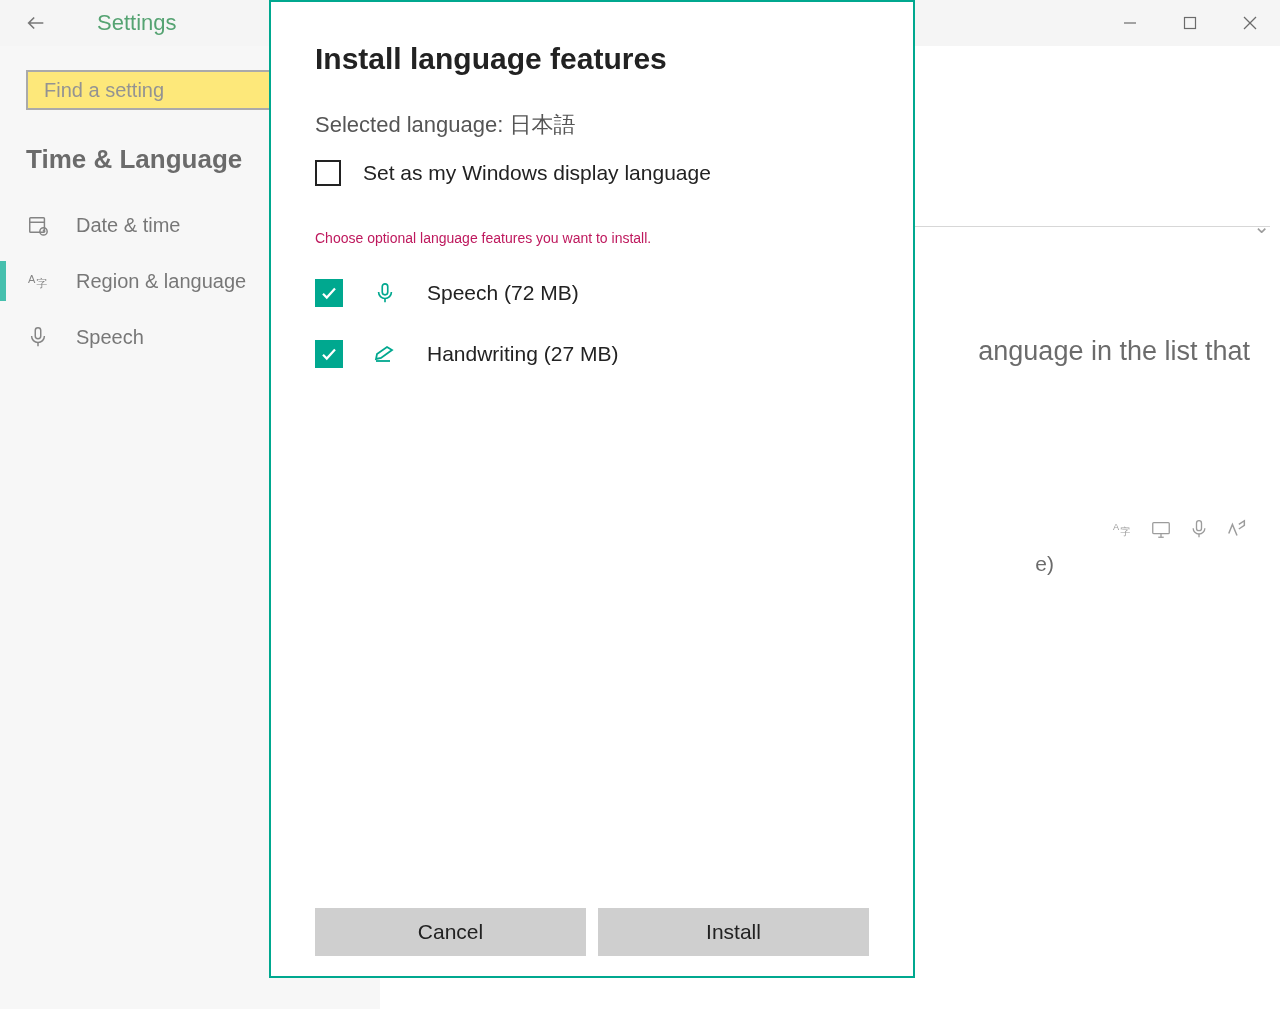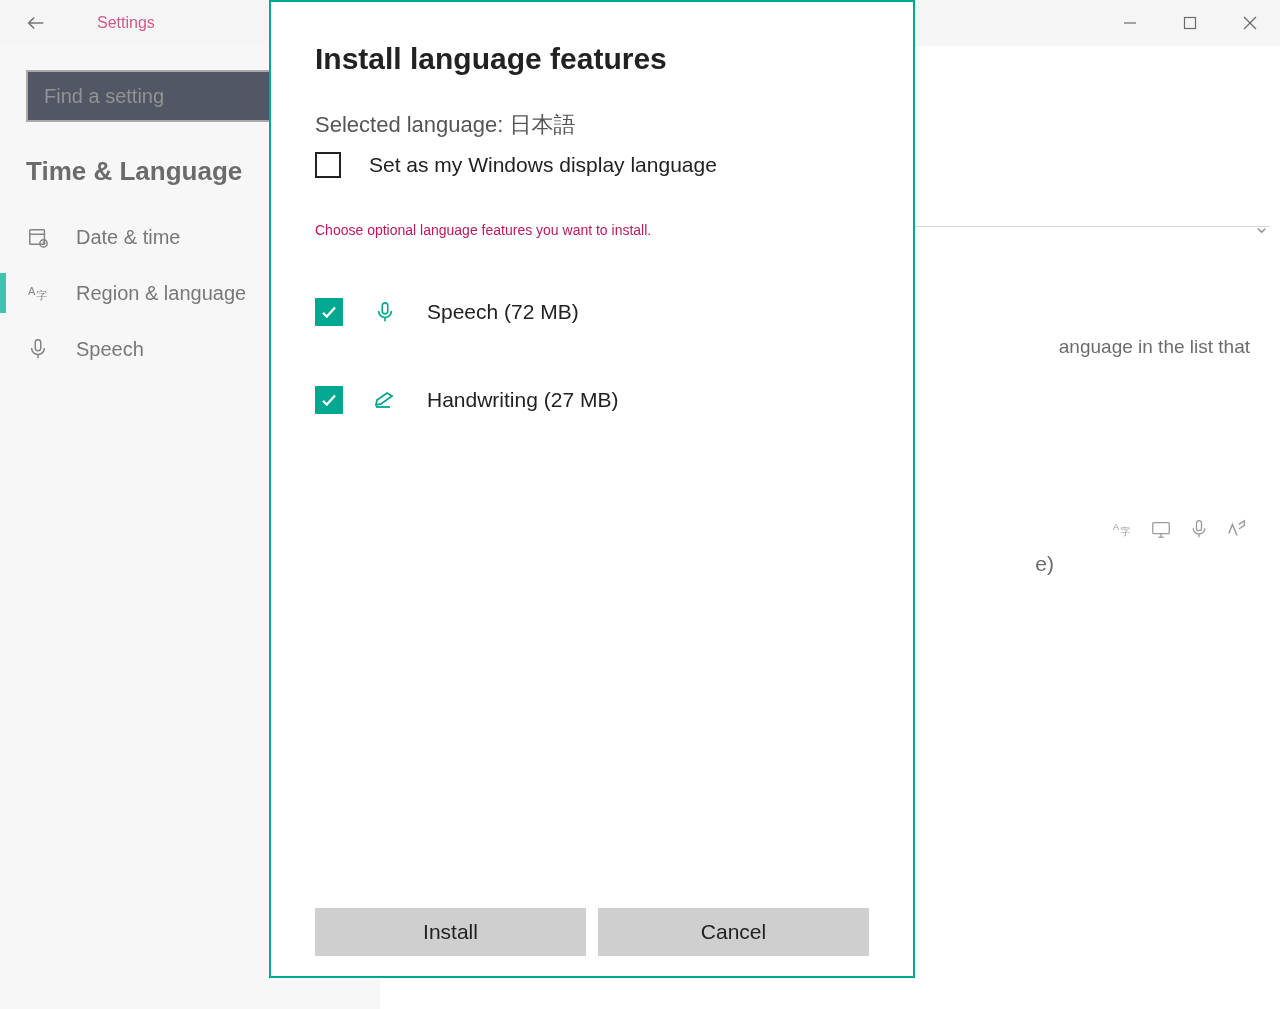--- a/index.html
+++ b/index.html
@@ -38,22 +38,22 @@
     }
     .back-btn {
       width: 32px;
       height: 32px;
       display: flex;
       align-items: center;
       justify-content: center;
       color: #444;
     }
     .titlebar-title {
-      color: #be185d;
-      font-size: 16px;
+      color: #15803d;
+      font-size: 22px;
       font-weight: 400;
     }
     .titlebar-controls {
       display: flex;
       gap: 0;
     }
     .window-ctrl {
       width: 60px;
       height: 40px;
       display: flex;
@@ -77,27 +77,27 @@
       display: flex;
       align-items: center;
       gap: 22px;
       padding: 8px 4px;
       margin: 28px 0 28px 0;
       font-size: 20px;
       color: #333;
     }
     .search-box {
       border: 2px solid #8a8a8a;
-      height: 52px;
+      height: 40px;
       display: flex;
       align-items: center;
       padding: 17px 16px;
       color: #6a6a6a;
       font-size: 20px;
-      background: #0f172a;
+      background: #fde047;
       margin-bottom: 34px;
     }
     .category-title {
       font-size: 26px;
       color: #333;
       font-weight: 600;
       margin-bottom: 22px;
     }
     .sidebar-item {
       display: flex;
@@ -128,21 +128,21 @@
     .content {
       flex: 1;
       padding: 60px 30px;
       background: #ffffff;
       position: relative;
     }
     .content-text-1 {
       position: absolute;
       right: 30px;
       top: 290px;
-      font-size: 19px;
+      font-size: 27px;
       color: #333;
       text-align: right;
     }
     .content-text-2 {
       position: absolute;
       right: 226px;
       top: 506px;
       font-size: 21px;
       color: #333;
     }
@@ -197,22 +197,22 @@
       color: #222;
       margin-bottom: 34px;
     }
     .dialog-subtext {
       font-size: 22px;
       color: #555;
     }
     .display-lang-row {
       display: flex;
       align-items: center;
-      gap: 28px;
-      margin-top: 12px;
+      gap: 22px;
+      margin-top: 20px;
     }
     .checkbox-outline {
       width: 26px;
       height: 26px;
       border: 2px solid #222;
       display: flex;
       align-items: center;
       justify-content: center;
       flex-shrink: 0;
     }
@@ -231,21 +231,21 @@
     }
     .instruction {
       font-size: 14px;
       color: #be185d;
       margin-top: 44px;
     }
     .feature-row {
       display: flex;
       align-items: center;
       gap: 30px;
-      margin-top: 60px;
+      margin-top: 33px;
     }
     .feature-icon {
       color: #00a88f;
       width: 24px;
       display: flex;
       align-items: center;
       justify-content: center;
     }
     .feature-label {
       font-size: 21px;
@@ -432,16 +432,16 @@
         <path d="M14 5l5 3-11 8-5 1 1-5z"></path>
       </svg>
     </div>
     <div class="feature-label">Handwriting (27 MB)</div>
   </div>
 
   <div class="spacer"></div>
 
 
   <div class="dialog-buttons">
+    <div class="dialog-btn">Cancel</div>
     <div class="dialog-btn">Install</div>
-    <div class="dialog-btn">Cancel</div>
   </div>
 </div>
 
 </body></html>

